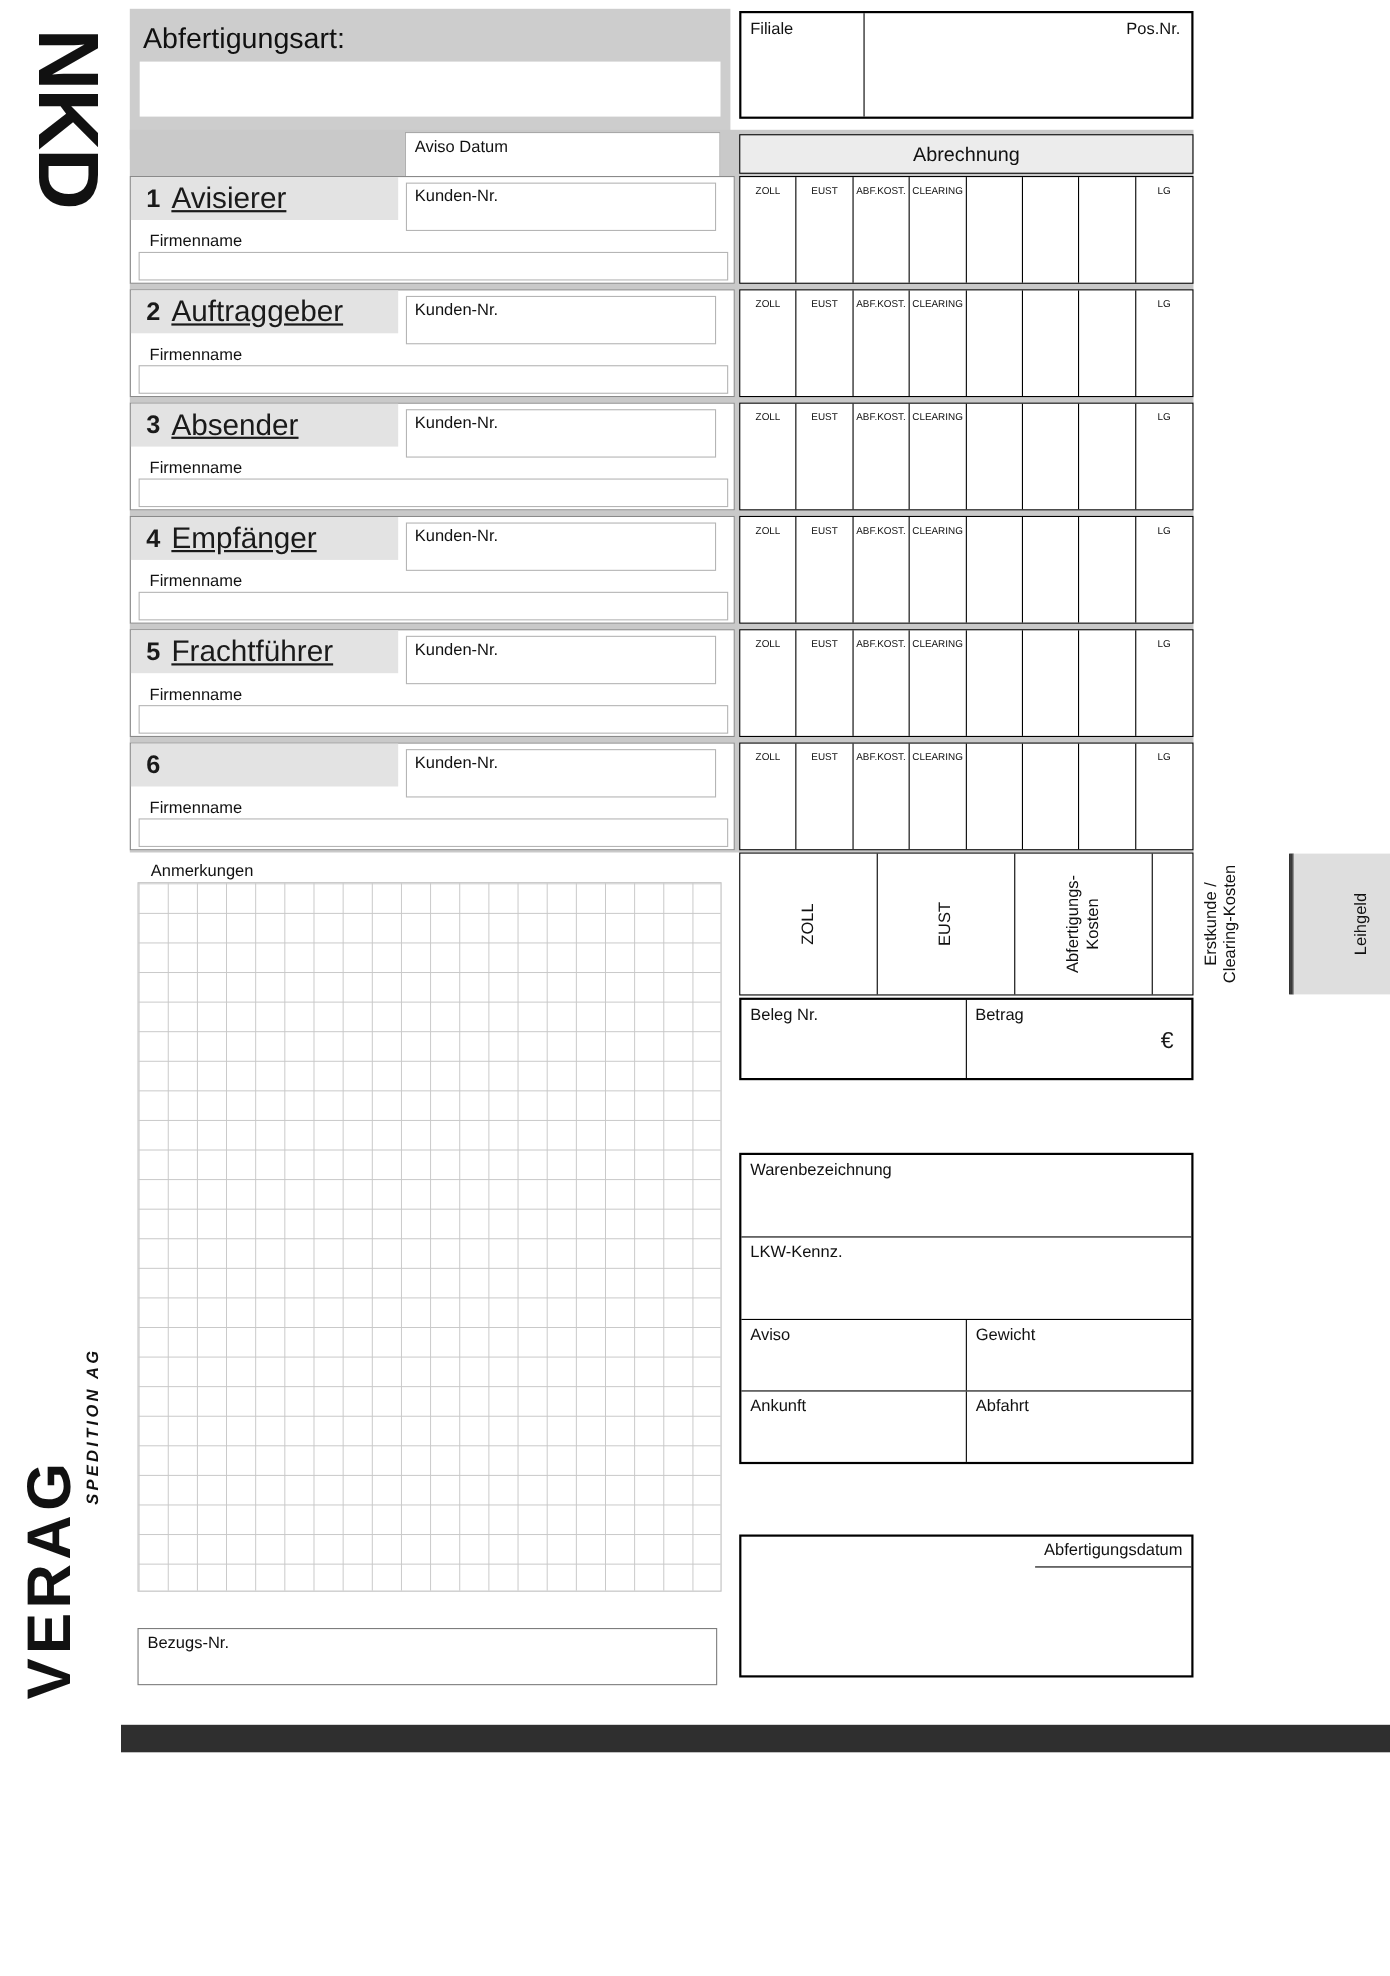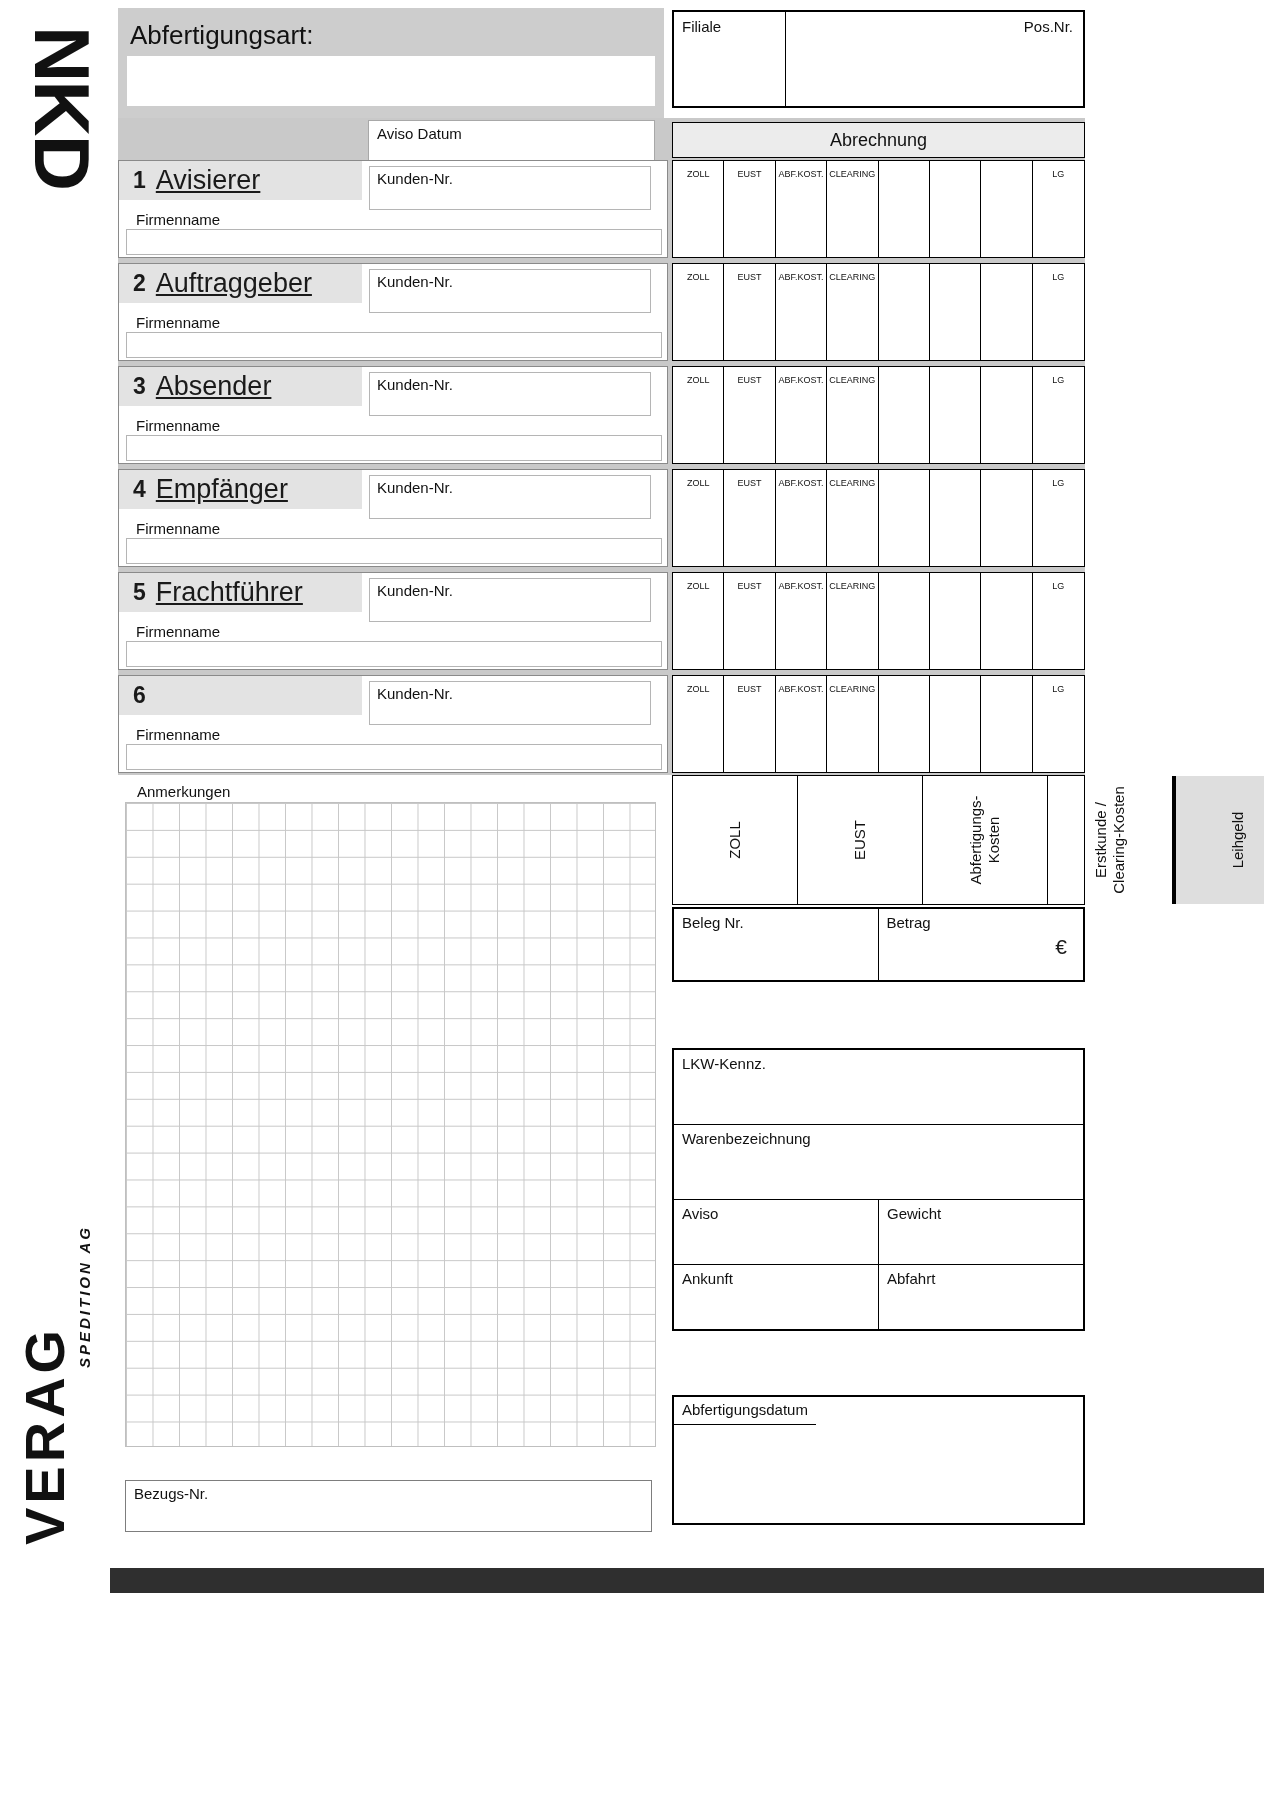--- a/index.html
+++ b/index.html
@@ -87,21 +87,21 @@
   .ship-box { position: absolute; left: 672px; top: 1048px; width: 413px; height: 283px;
               border: 2px solid #000; background: #fff; display: flex; flex-direction: column; }
   .ship-row { border-bottom: 1px solid #000; padding: 5px 8px; flex: 1; }
   .ship-row.split { display: flex; padding: 0; }
   .ship-row.last { border-bottom: none; }
   .split > div { flex: 1; padding: 5px 8px; }
   .split > div:first-child { border-right: 1px solid #000; }
 
   
   .proc-box { position: absolute; left: 672px; top: 1395px; width: 413px; height: 130px;
-              border: 2px solid #000; background: #fff; display: flex; flex-direction: row; }
+              border: 2px solid #000; background: #fff; display: flex; flex-direction: column; align-items: flex-end; }
   .proc-row1 { height: 28px; border-bottom: 1px solid #000; padding: 4px 8px; }
   .proc-row2 { flex: 1; padding: 4px 8px; }
 
   .bezug-box { position: absolute; left: 125px; top: 1480px; width: 527px; height: 52px;
                border: 1px solid #7d7d7d; background: #fff; padding: 4px 8px; }
 
   .bottom-bar { position: absolute; left: 110px; top: 1568px; width: 1154px; height: 25px; background: #2f2f2f; }
 </style>
 </head>
 <body>
@@ -317,24 +317,24 @@
       <span class="lbl">Betrag</span>
       <span class="euro">€</span>
     </div>
   </div>
 
   <span class="lbl anm-lbl">Anmerkungen</span>
   <div class="anm-grid"></div>
 
   <div class="ship-box">
     <div class="ship-row">
+      <span class="lbl">Warenbezeichnung</span>
+    </div>
+    <div class="ship-row">
       <span class="lbl">LKW-Kennz.</span>
-    </div>
-    <div class="ship-row">
-      <span class="lbl">Warenbezeichnung</span>
     </div>
     <div class="ship-row split">
       <div>
         <span class="lbl">Aviso</span>
       </div>
       <div>
         <span class="lbl">Gewicht</span>
       </div>
     </div>
     <div class="ship-row split last">

